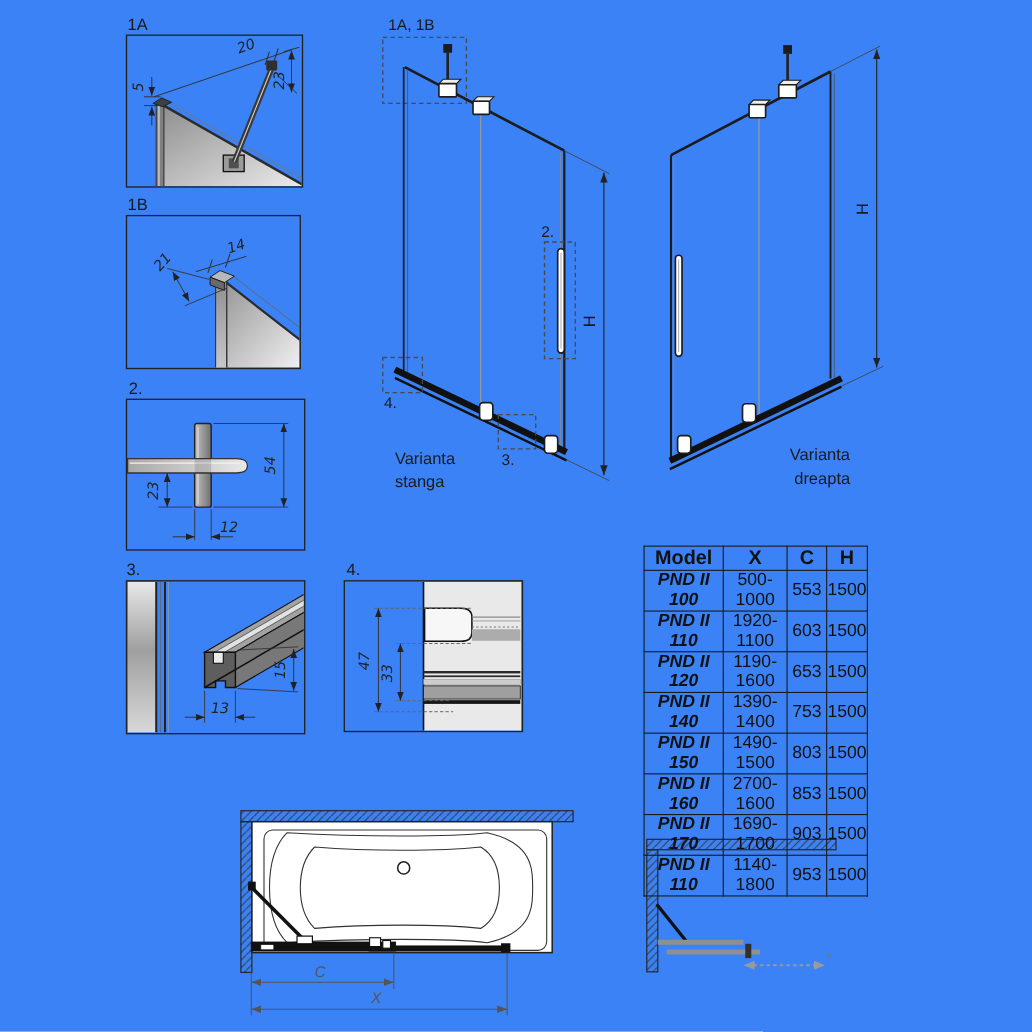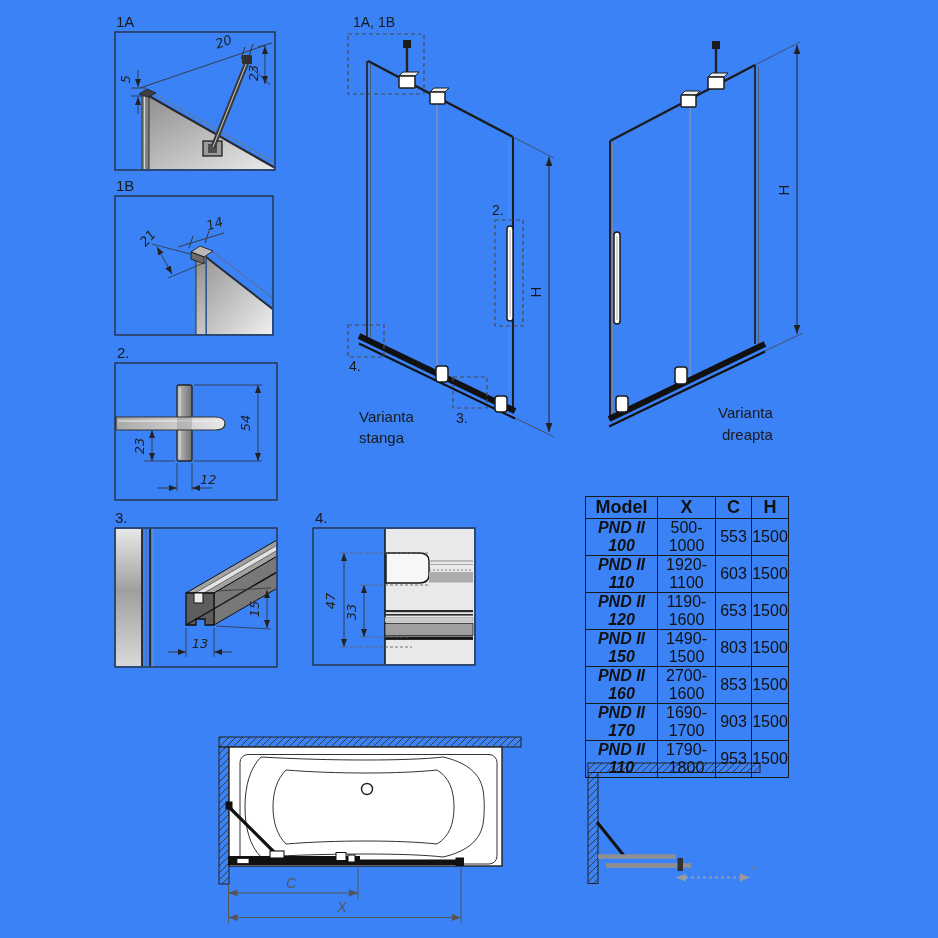--- a/index.html
+++ b/index.html
@@ -353,39 +353,45 @@
           <td>603</td>
           <td>1500</td>
         </tr>
         <tr>
           <td class="model">PND II 120</td>
           <td>1190-1600</td>
           <td>653</td>
           <td>1500</td>
         </tr>
         <tr>
+          <td class="model">PND II 140</td>
+          <td>1390-1400</td>
+          <td>753</td>
+          <td>1500</td>
+        </tr>
+        <tr>
           <td class="model">PND II 150</td>
           <td>1490-1500</td>
           <td>803</td>
           <td>1500</td>
         </tr>
         <tr>
           <td class="model">PND II 160</td>
           <td>2700-1600</td>
           <td>853</td>
           <td>1500</td>
         </tr>
         <tr>
           <td class="model">PND II 170</td>
           <td>1690-1700</td>
           <td>903</td>
           <td>1500</td>
         </tr>
         <tr>
           <td class="model">PND II 110</td>
-          <td>1790-1800</td>
+          <td>1140-1800</td>
           <td>953</td>
           <td>1500</td>
         </tr>
       </tbody>
     </table>
   </div>
 </div>
 
 </body></html>

